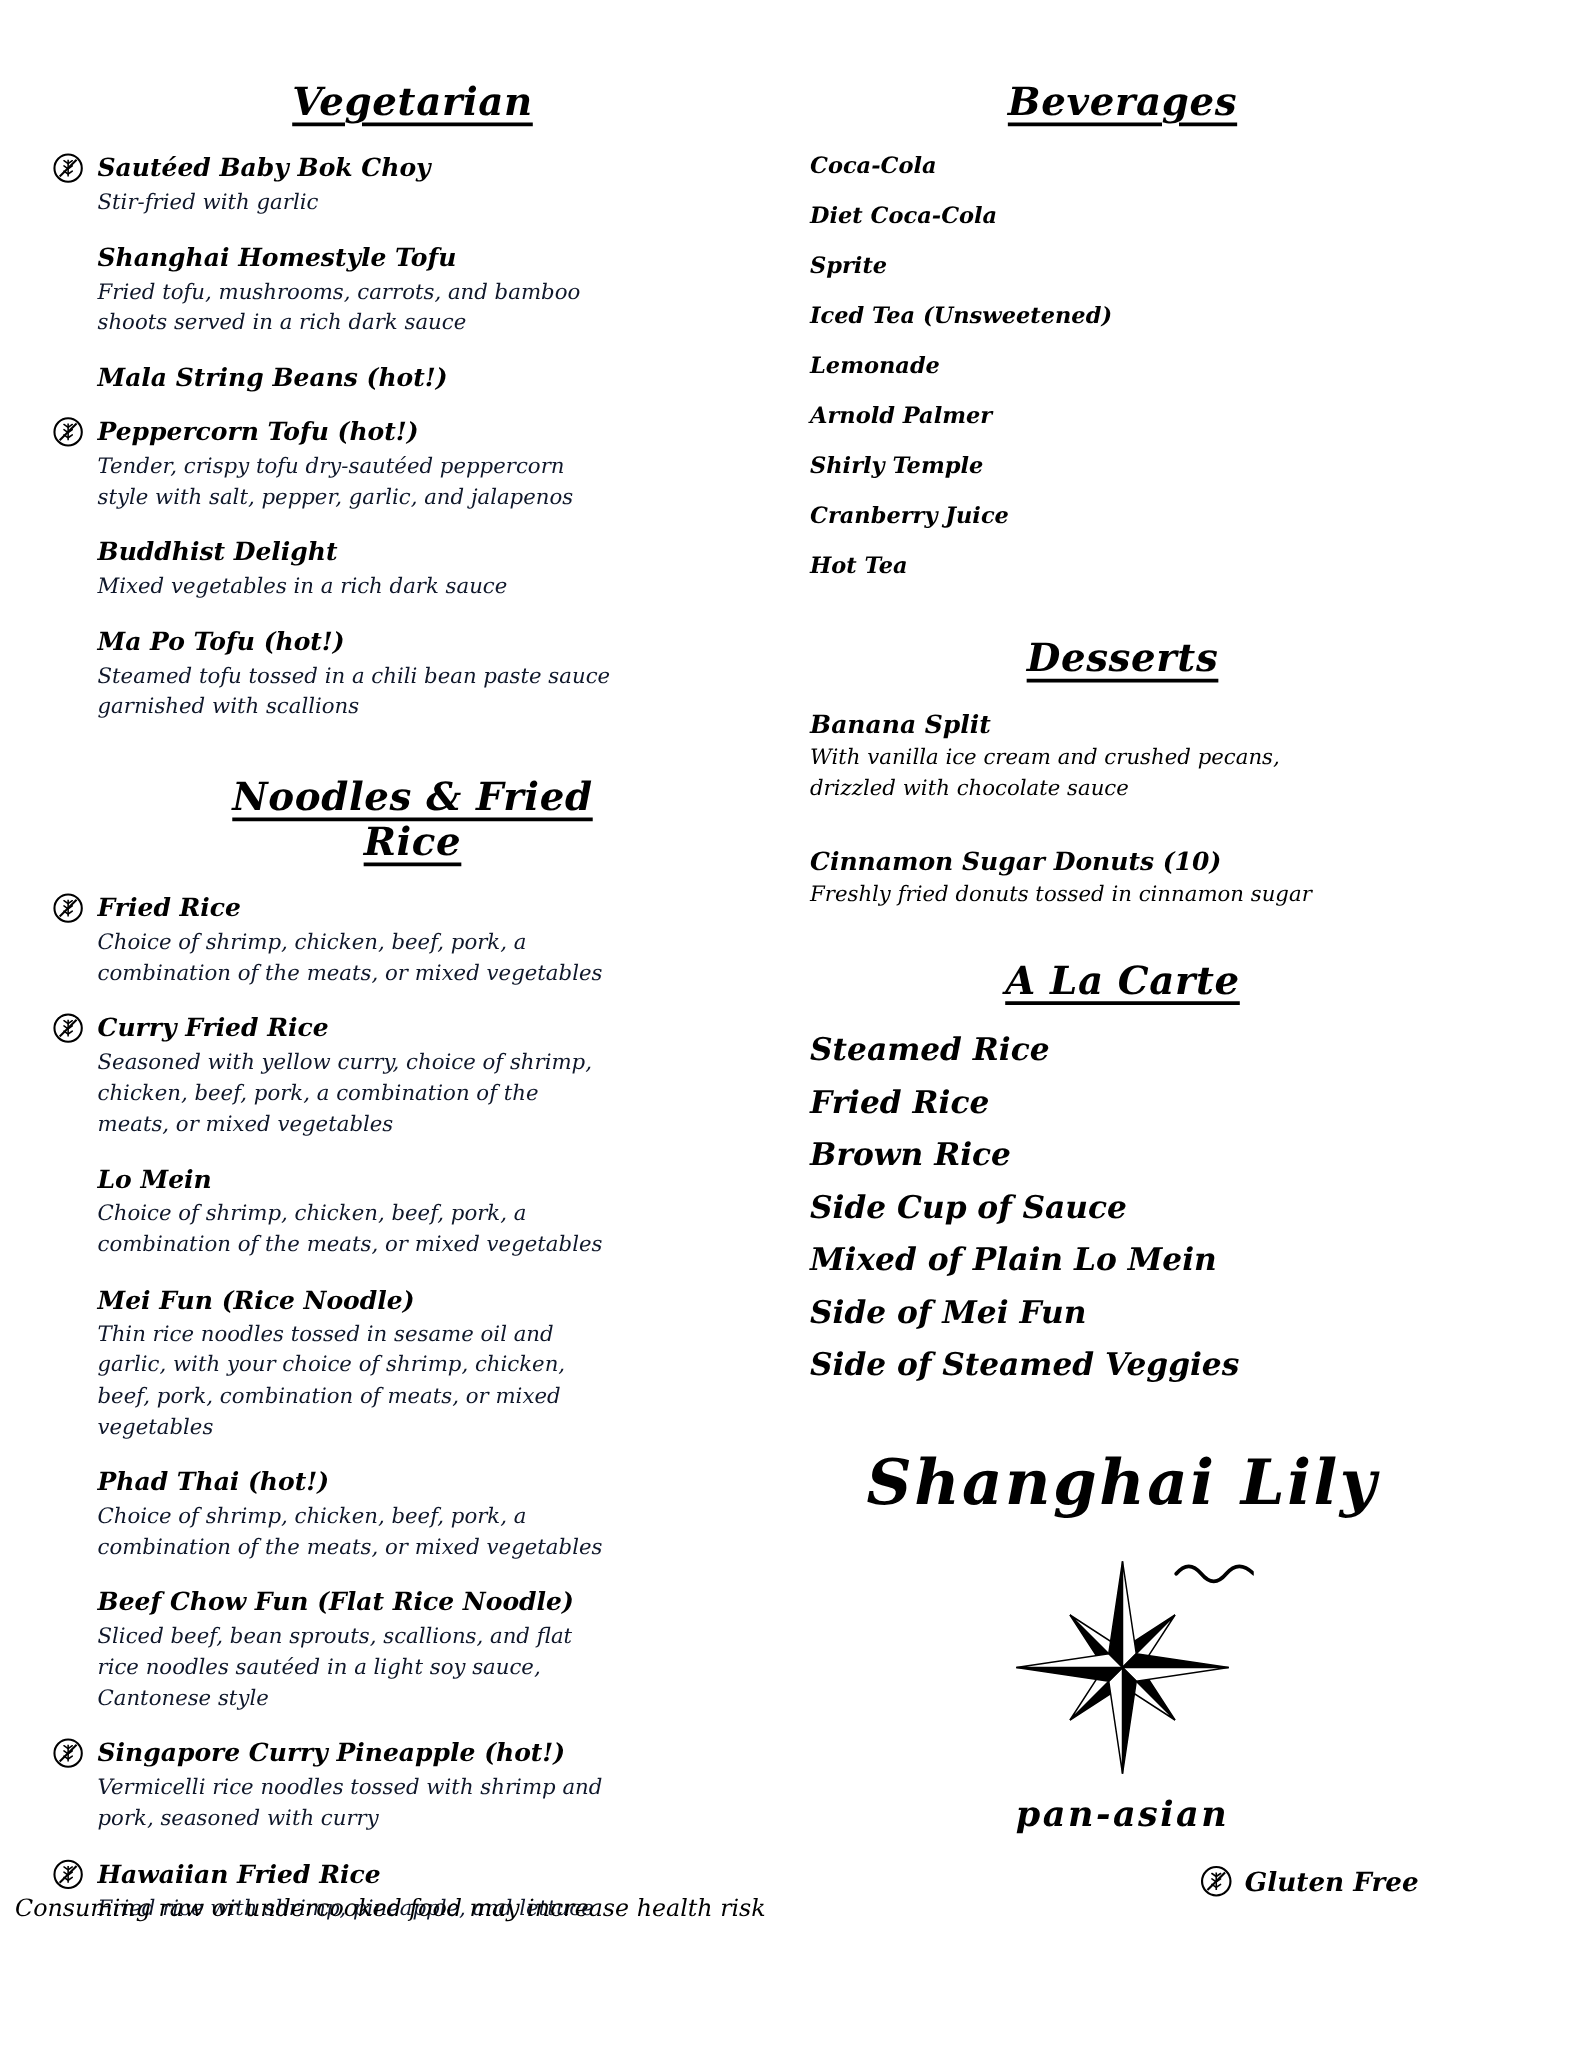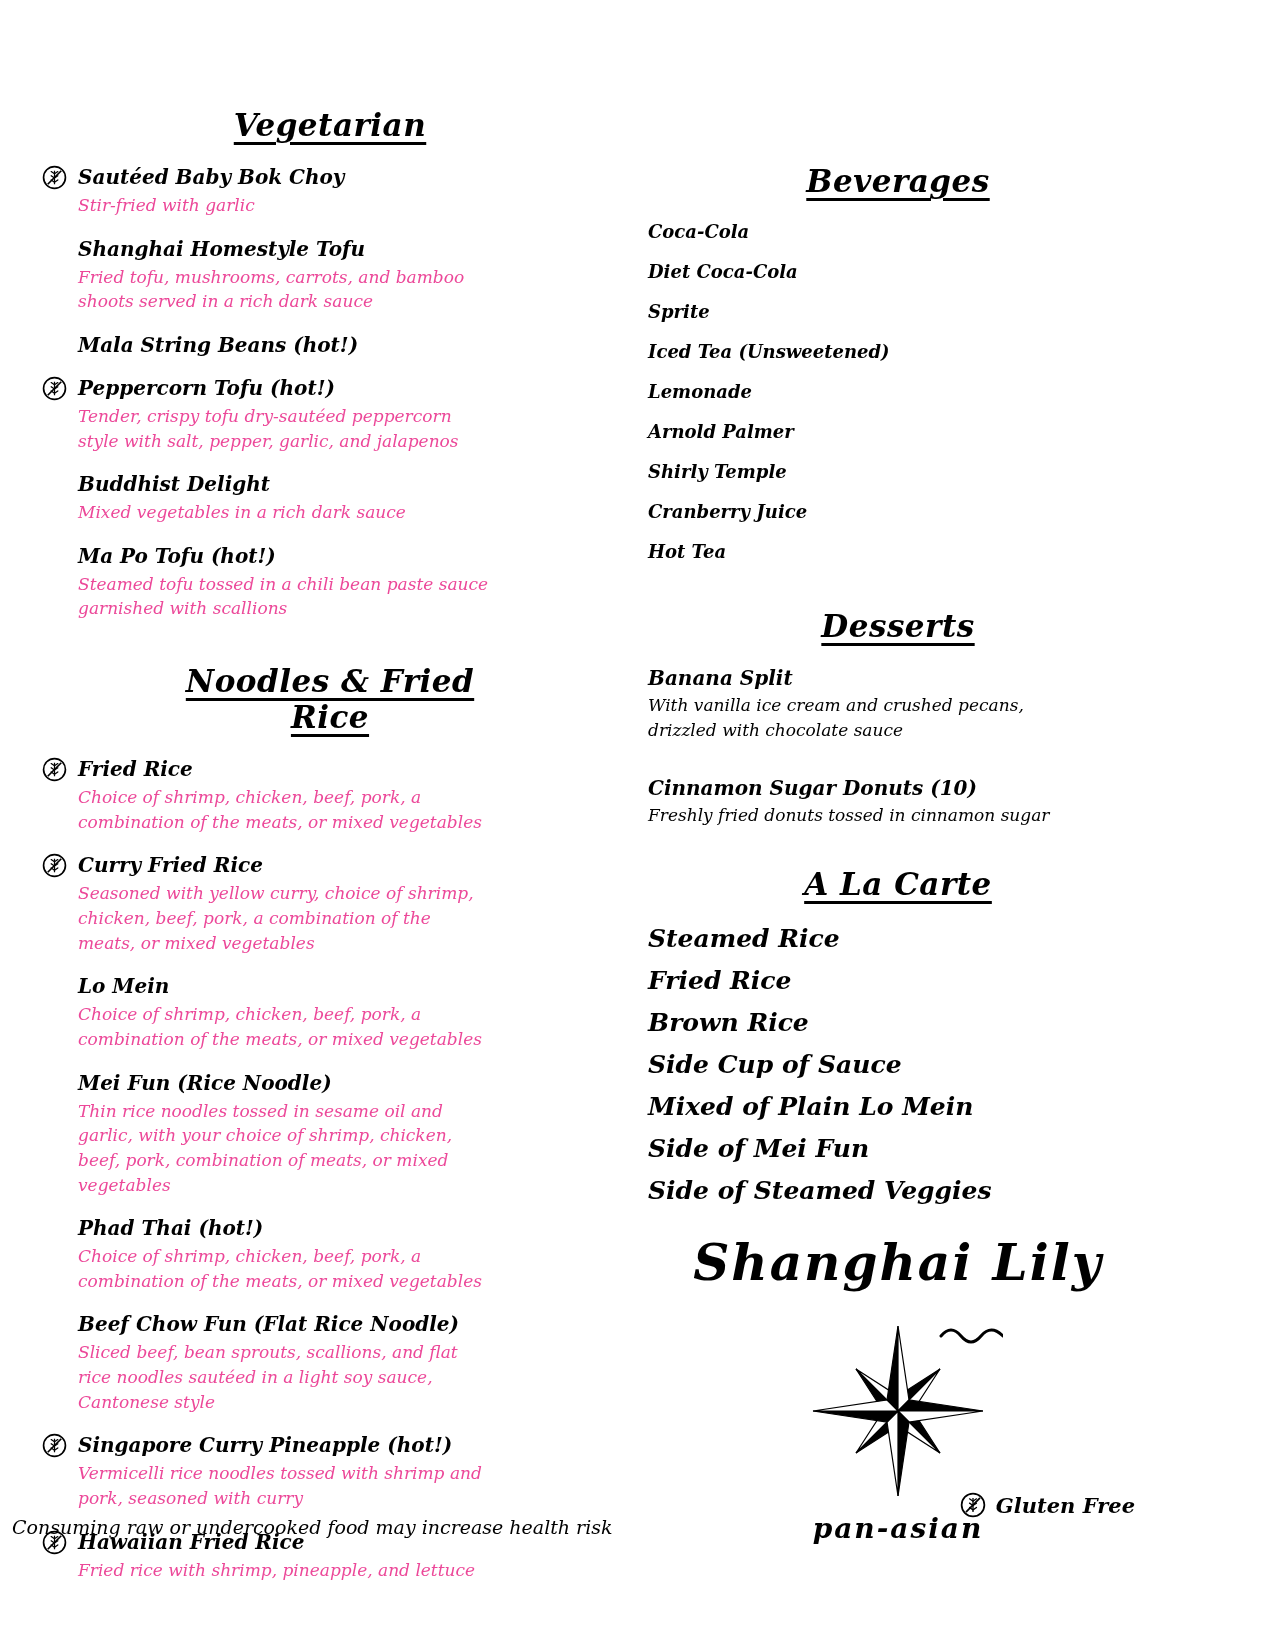--- a/index.html
+++ b/index.html
@@ -8,52 +8,52 @@
     position: relative;
     width: 1275px;
     height: 1650px;
     margin: 0 auto;
     background: #ffffff;
     color: #000000;
     font-family: "DejaVu Serif", serif;
     font-style: italic;
     overflow: hidden;
   }
-  .columns { display: flex; padding-top: 107px; align-items: center; }
+  .columns { display: flex; padding-top: 64px; }
   .col-left  { width: 470px; margin-left: 40px; }
   .col-right { width: 500px; margin-left: 138px; }
 
   .section { margin-bottom: 10px; }
   .section-title {
     font-size: 31px;
     font-weight: bold;
     text-align: center;
     text-decoration: underline;
     text-underline-offset: 6px;
     letter-spacing: 0.5px;
     margin-bottom: 22px;
   }
   .col-left .section-title { padding-left: 110px; }
   .mt-noodles { margin-top: 42px; }
   .mt-desserts { margin-top: 46px; }
   .mt-alacarte { margin-top: 38px; }
 
   .item { position: relative; padding-left: 38px; margin-bottom: 19px; }
   .item-name { font-size: 20px; font-weight: bold; margin-bottom: 4px; }
-  .item-desc { font-size: 17px; line-height: 1.45; max-width: 412px; color: #ec4899; }
+  .item-desc { font-size: 17px; line-height: 1.45; max-width: 412px; color: #0f172a; }
   .item-desc:empty { display: none; }
   .gf-icon { position: absolute; left: 2px; top: 0; width: 25px; height: 25px; }
   .bev-item { font-size: 18px; font-weight: bold; margin-bottom: 19px; }
   .dessert-item { margin-bottom: 16px; }
   .dessert-item + .dessert-item { margin-top: 34px; }
   .dessert-name { font-size: 20px; font-weight: bold; margin-bottom: 3px; }
   .dessert-desc { font-size: 17px; line-height: 1.45; max-width: 430px; }
   .alc-item { font-size: 25px; font-weight: bold; margin-bottom: 13px; }
 
-  .logo { margin-top: 28px; text-align: center; }
+  .logo { margin-top: 50px; text-align: center; }
   .logo-name { font-size: 50px; font-weight: bold; letter-spacing: 2px; }
   .logo-star { margin-top: 4px; }
   .logo-tagline { font-size: 28px; font-weight: bold; margin-top: 2px; letter-spacing: 2px; }
 
   .legend {
     position: absolute;
     right: 140px;
     bottom: 132px;
     display: flex;
     align-items: center;

